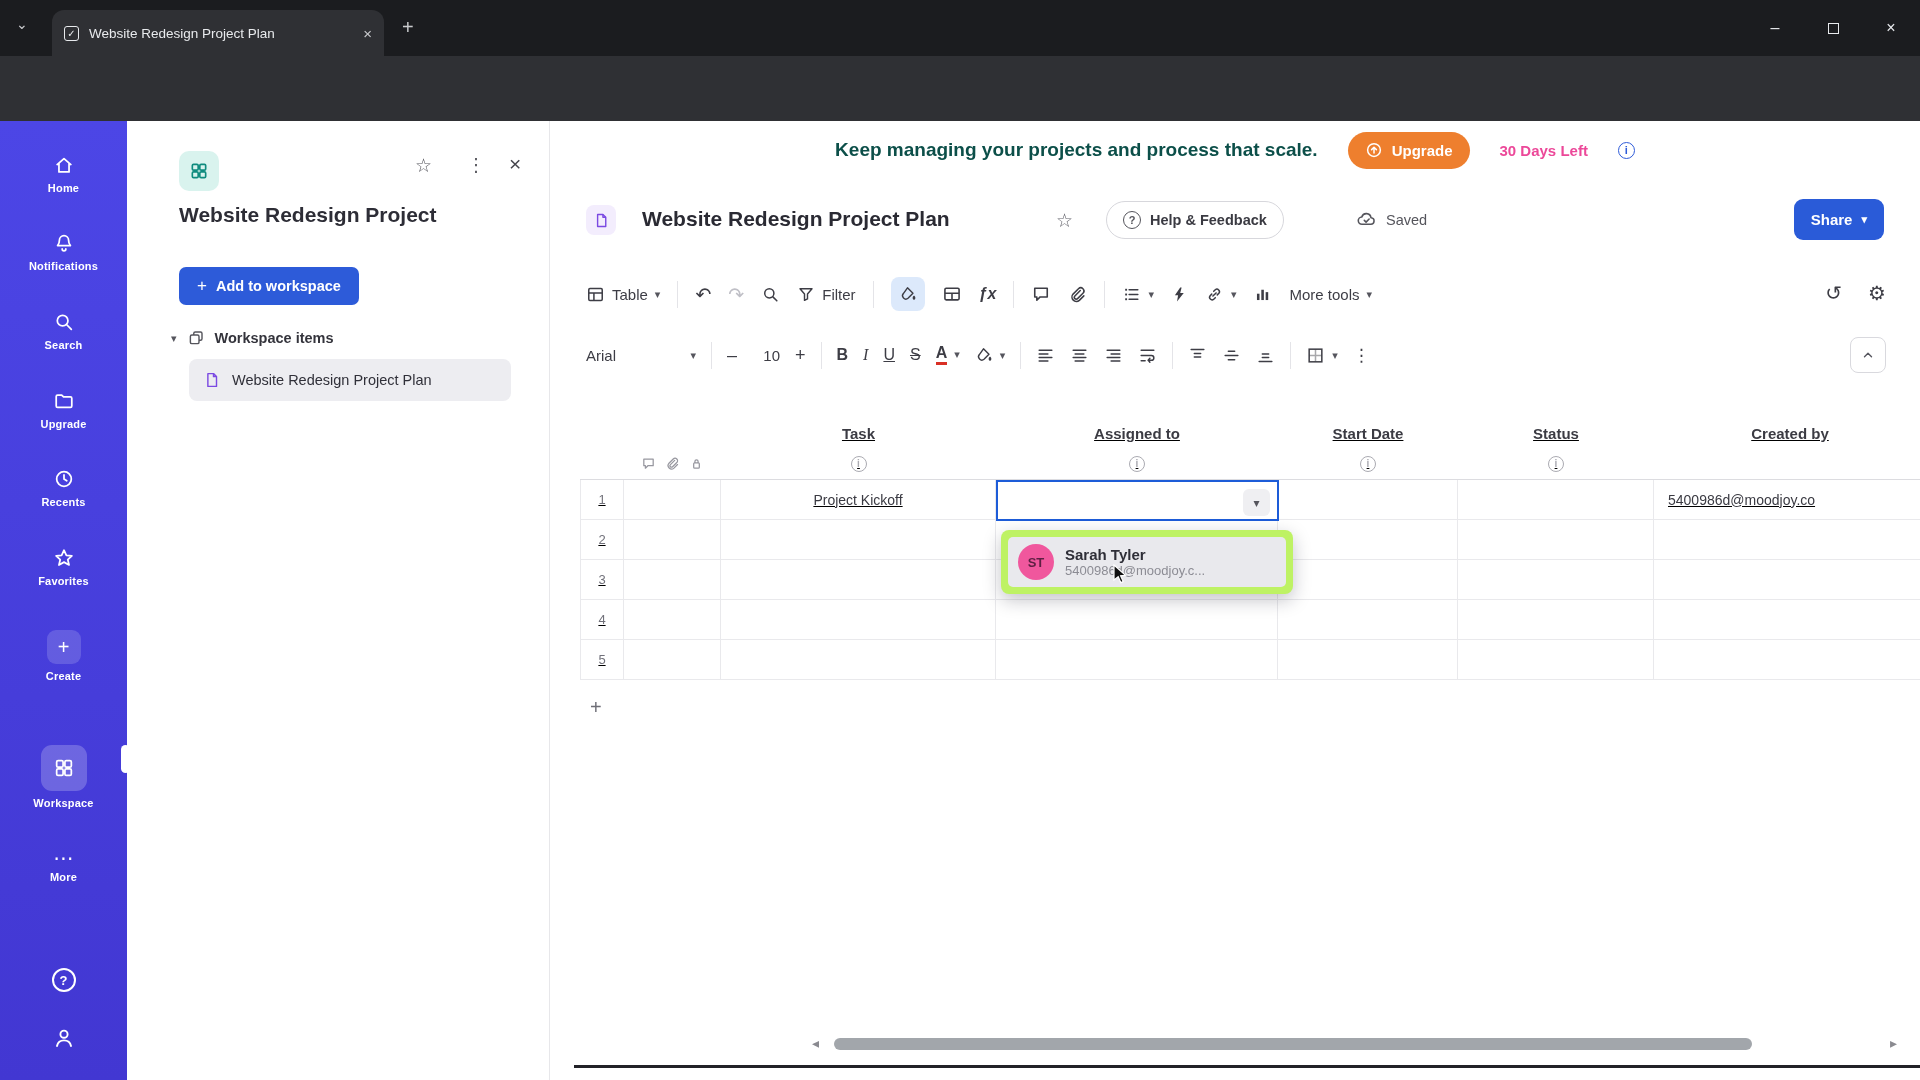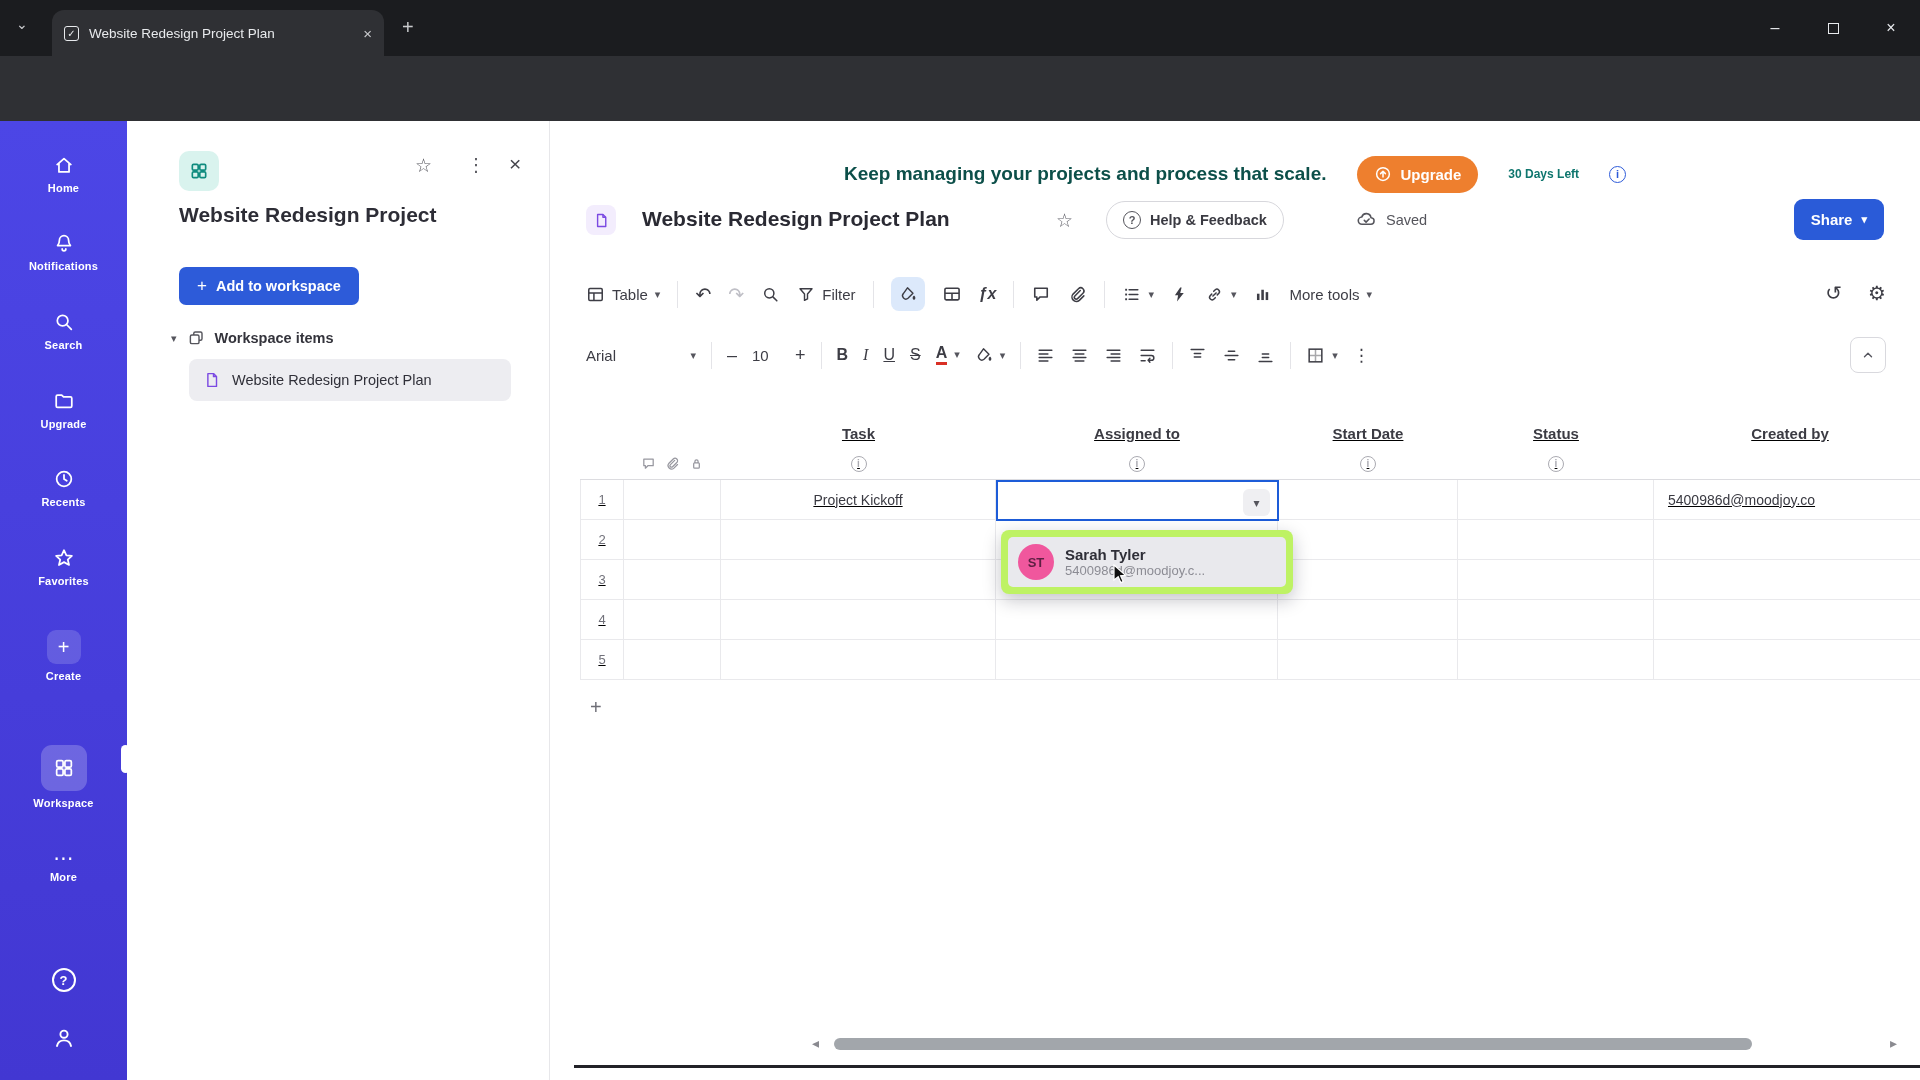--- a/index.html
+++ b/index.html
@@ -36,24 +36,24 @@
   .panel { position:absolute; left:127px; top:0; width:423px; height:959px; background:#fff; border-right:1px solid #E7E7EA; }
   .wsicon { position:absolute; left:52px; top:30px; width:40px; height:40px; border-radius:10px; background:#D9F3EE; display:flex; align-items:center; justify-content:center; color:#0F8B7E; }
   .panel-title { position:absolute; left:52px; top:82px; font-size:21px; font-weight:700; color:#2D2D36; }
   .addbtn { position:absolute; left:52px; top:146px; height:38px; border-radius:7px; background:#2D5BD9; color:#fff; display:flex; align-items:center; gap:9px; padding:0 18px; font-size:14.5px; font-weight:600; border:none; }
   .treehdr { position:absolute; left:44px; top:208px; display:flex; align-items:center; gap:10px; color:#34343C; font-size:14.5px; font-weight:600; }
   .treesel { position:absolute; left:62px; top:238px; width:322px; height:42px; border-radius:8px; background:#EDEDF1; display:flex; align-items:center; gap:11px; padding:0 14px; color:#303039; font-size:14.5px; }
 
   .main { position:absolute; left:550px; top:0; width:1370px; height:959px; background:#fff; }
 
   
-  .banner { position:absolute; left:0; top:0; width:1370px; height:58px; display:flex; align-items:center; justify-content:center; gap:30px;margin-top:24px; }
+  .banner { position:absolute; left:0; top:0; width:1370px; height:58px; display:flex; align-items:center; justify-content:center; gap:30px; }
   .banner-msg { font-size:19px; font-weight:700; color:#0C4F49; }
   .upgrade { height:37px; border-radius:19px; background:#EE7F2E; color:#fff; display:flex; align-items:center; gap:9px; padding:0 17px; font-size:15px; font-weight:700; border:none; }
-  .days { font-size:12px; font-weight:600; color:#0f766e; }
+  .days { font-size:15px; font-weight:600; color:#ec4899; }
   .infoblue { width:17px; height:17px; border-radius:50%; border:1.6px solid #2E5BD9; color:#2E5BD9; font-size:11px; display:flex; align-items:center; justify-content:center; font-weight:700; }
 
   
   .docicon { position:absolute; left:36px; top:84px; width:30px; height:30px; border-radius:8px; background:#F3EDFD; display:flex; align-items:center; justify-content:center; color:#7B4AE2; }
   .sheet-title { position:absolute; left:92px; top:86px; font-size:21px; font-weight:700; color:#2A2A33; }
   .hstar { position:absolute; left:506px; top:88px; color:#63636B; font-size:19px; }
   .helppill { position:absolute; left:556px; top:80px; height:38px; border-radius:19px; border:1px solid #D7D7DC; background:#fff; display:flex; align-items:center; gap:9px; padding:0 16px; font-size:14.5px; font-weight:600; color:#3A3A42; }
   .qcircle { width:18px; height:18px; border-radius:50%; border:1.6px solid #55555C; color:#55555C; font-size:11px; display:flex; align-items:center; justify-content:center; font-weight:700; }
   .saved { position:absolute; left:806px; top:88px; display:flex; align-items:center; gap:9px; color:#55555C; font-size:14.5px; }
   .sharebtn { position:absolute; right:36px; top:78px; height:41px; border-radius:9px; background:#2A5BD8; color:#fff; display:flex; align-items:center; gap:9px; padding:0 17px; font-size:15px; font-weight:700; border:none; }
@@ -427,21 +427,21 @@
         <span style="font-size:20px;">⚙</span>
       </div>
 
       <div class="tbar2">
         <div class="tbtn" style="width:110px;justify-content:space-between;">
           <span>Arial</span>
           <span class="chev">▾</span>
         </div>
         <div class="sep"></div>
         <span style="font-size:18px;">–</span>
-        <span style="width:28px;text-align:left;">10</span>
+        <span style="width:28px;text-align:right;">10</span>
         <span style="font-size:18px;">+</span>
         <div class="sep"></div>
         <span style="font-weight:700;font-size:16px;">B</span>
         <span style="font-style:italic;font-size:16px;font-family:'Liberation Serif',serif;">I</span>
         <span style="text-decoration:underline;font-size:16px;">U</span>
         <span style="text-decoration:line-through;font-size:16px;">S</span>
         <div class="tbtn">
           <span class="fmtA">A</span>
           <span class="chev">▾</span>
         </div>

